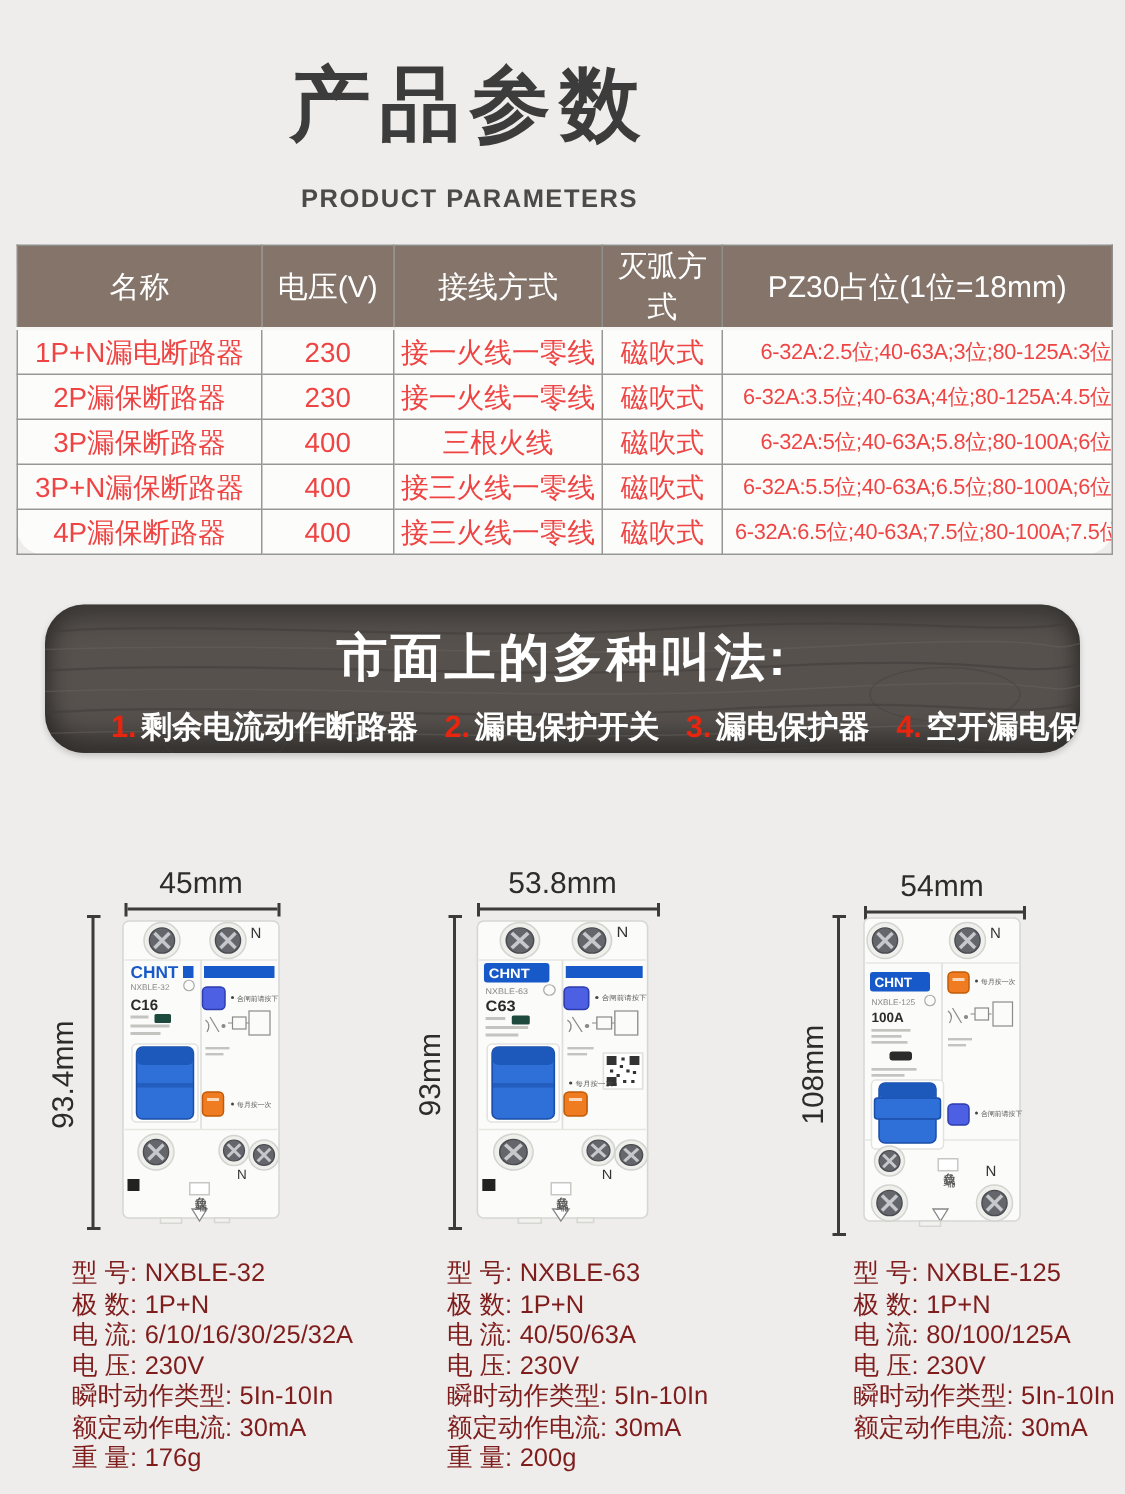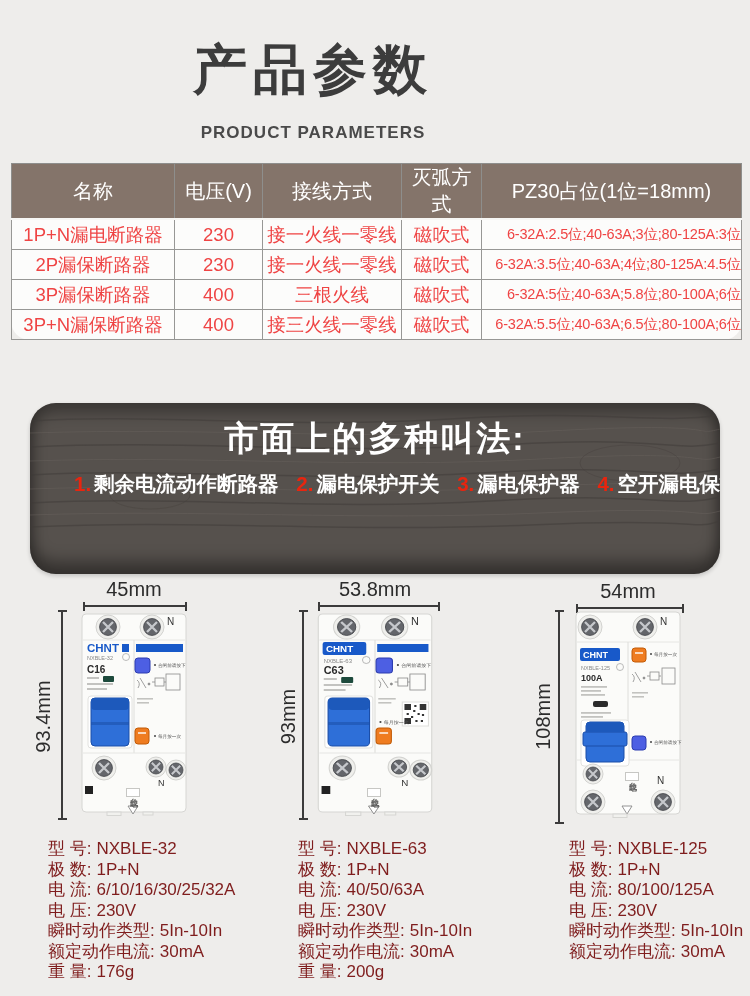--- a/index.html
+++ b/index.html
@@ -11,21 +11,21 @@
   .title { font-size:54px; font-weight:bold; letter-spacing:6px; color:#3c3c3c; }
   .subtitle { margin-top:16px; font-size:17px; font-weight:bold; letter-spacing:1px; color:#4a4a4a; }
 
   
   table.params { position:absolute; left:11px; top:163px; width:730px; border-collapse:collapse; table-layout:fixed; background:#fcfcfb;border-radius:19px; }
   table.params th { background:#84746a; color:#fff; font-size:20px; font-weight:normal; height:45px; border:1px solid #8e8e8c; border-bottom:2px solid #f6f6f4; padding:0; }
   table.params td { border:1px solid #979795; font-size:18.5px; color:#ef4444; text-align:center; height:29px; padding:0; white-space:nowrap; overflow:hidden; }
   table.params td.pz { font-size:14.5px; text-align:right; padding-left:8px; letter-spacing:-0.2px; }
 
   
-  #banner { position:absolute; left:30px; top:403px; width:690px; height:171px; background:#56514d; border-radius:26px; overflow:hidden;
+  #banner { position:absolute; left:30px; top:403px; width:690px; height:99px; background:#56514d; border-radius:26px; overflow:hidden;
             box-shadow: inset 0 10px 14px rgba(0,0,0,.30), inset 0 -12px 16px rgba(0,0,0,.40), 0 2px 4px rgba(0,0,0,.18); }
   #banner svg.grain { position:absolute; left:0; top:0; }
   .banner-title { position:relative; text-align:center; margin-top:13px; font-size:34px; font-weight:bold; color:#fff; letter-spacing:2px; }
   .alias-line { position:relative; margin:8px 0 0 44px; font-size:20.5px; font-weight:bold; color:#fff; white-space:nowrap; }
   .alias-item { margin-right:2px; }
   .alias-item .num { color:#e8250f; margin:0 3px 0 10px; }
   .alias-item:first-child .num { margin-left:0; }
 
   
   .hdim { position:absolute; height:9px; border-left:2px solid #3b3b3b; border-right:2px solid #3b3b3b; }
@@ -91,20 +91,27 @@
       <td>三根火线</td>
       <td>磁吹式</td>
       <td class="pz">6-32A:5位;40-63A;5.8位;80-100A;6位</td>
     </tr>
     <tr>
       <td>3P+N漏保断路器</td>
       <td>400</td>
       <td>接三火线一零线</td>
       <td>磁吹式</td>
       <td class="pz">6-32A:5.5位;40-63A;6.5位;80-100A;6位</td>
+    </tr>
+    <tr>
+      <td>4P漏保断路器</td>
+      <td>400</td>
+      <td>接三火线一零线</td>
+      <td>磁吹式</td>
+      <td class="pz">6-32A:6.5位;40-63A;7.5位;80-100A;7.5位</td>
     </tr>
   </tbody>
     </table>
 
   <div id="banner">
     <svg class="grain" width="690" height="133" viewBox="0 0 690 133" preserveAspectRatio="none">
       <g fill="none" stroke="#3f3b38" stroke-width="1.5" opacity="0.5">
         <path d="M0,18 C120,10 260,26 420,16 S620,22 690,12"></path>
         <path d="M0,44 C150,36 300,52 470,42 S640,50 690,40"></path>
         <path d="M0,72 C130,64 280,80 450,70 S630,78 690,66"></path>

